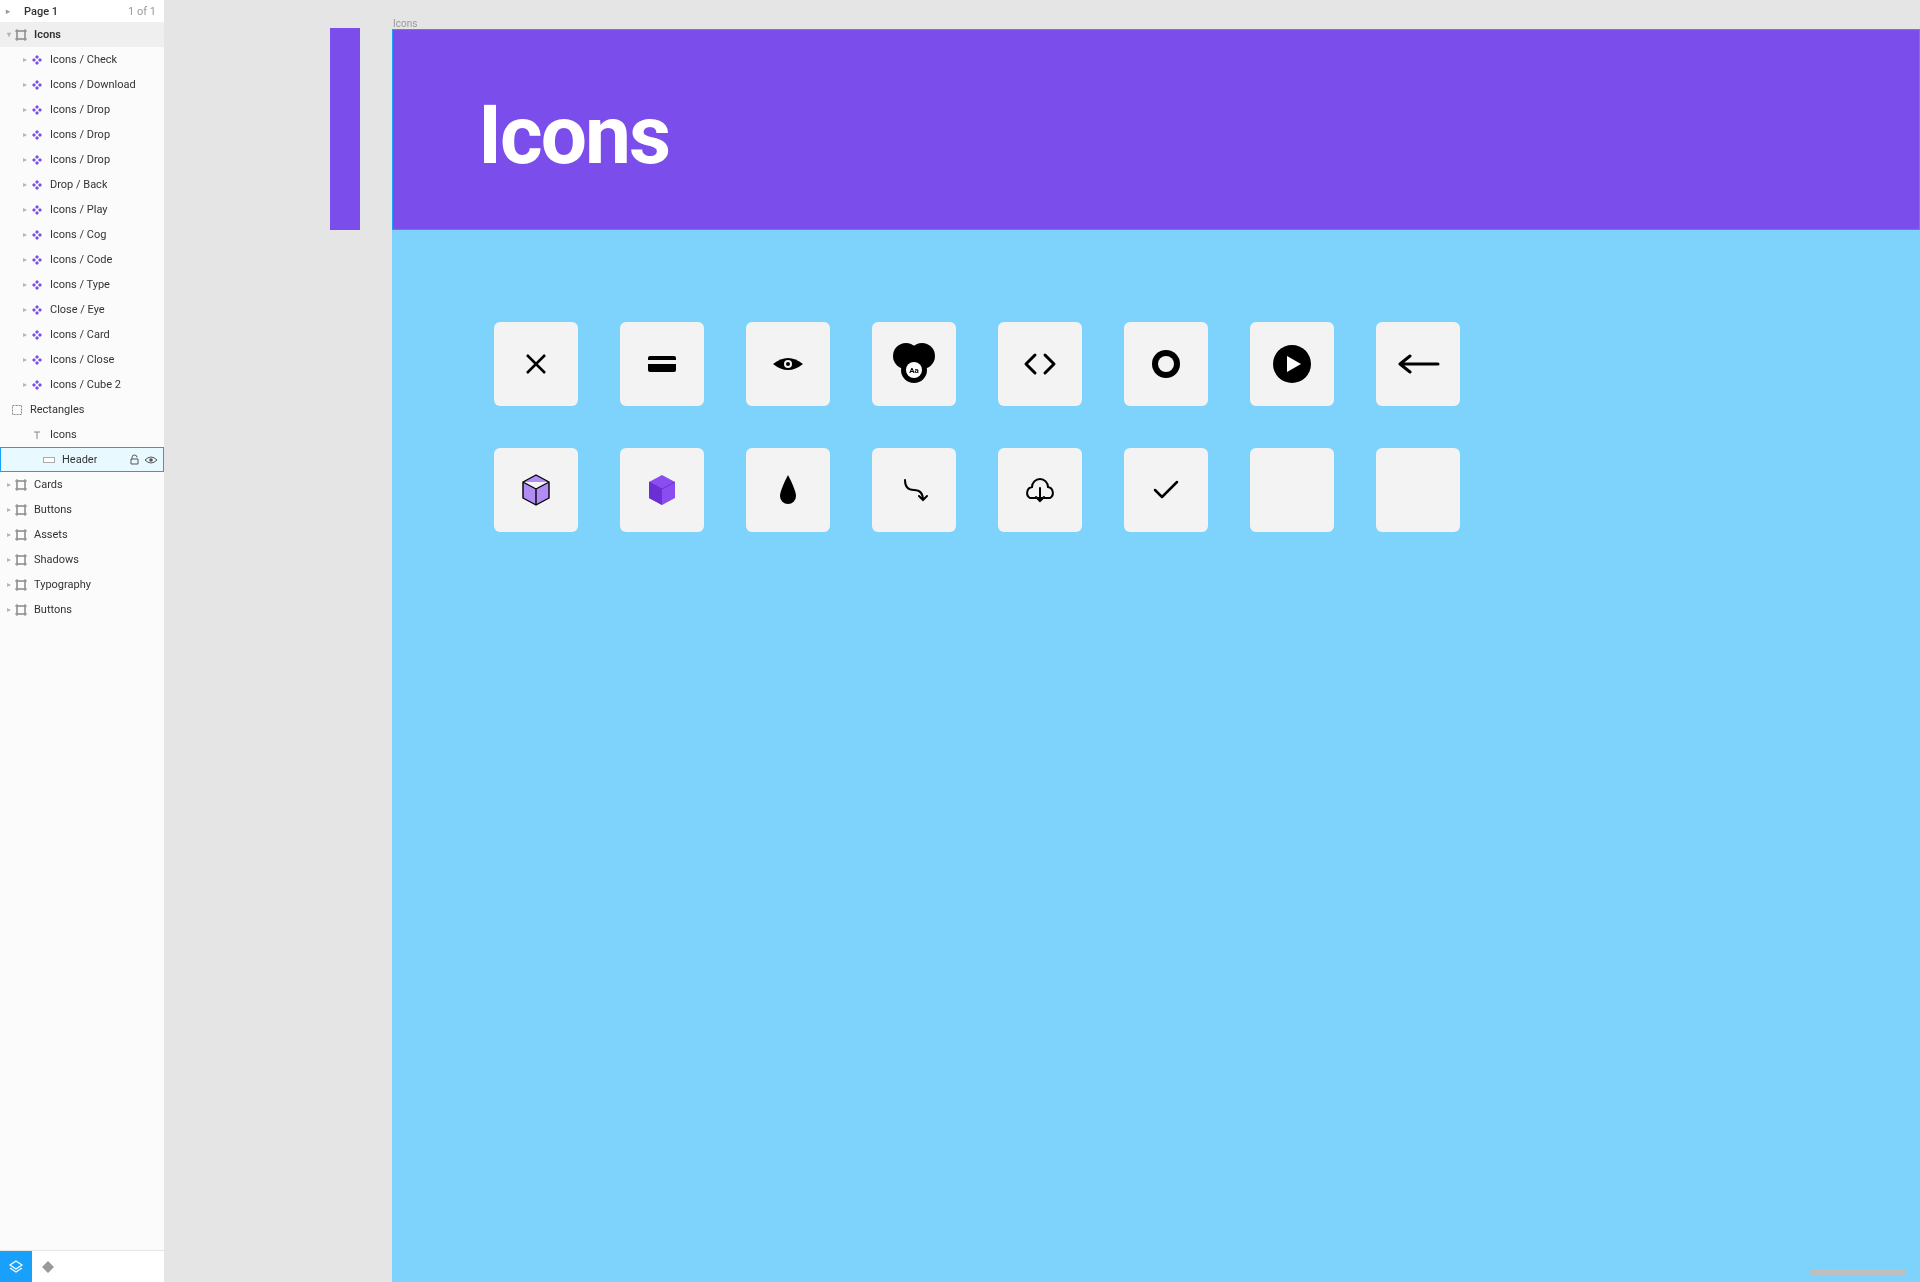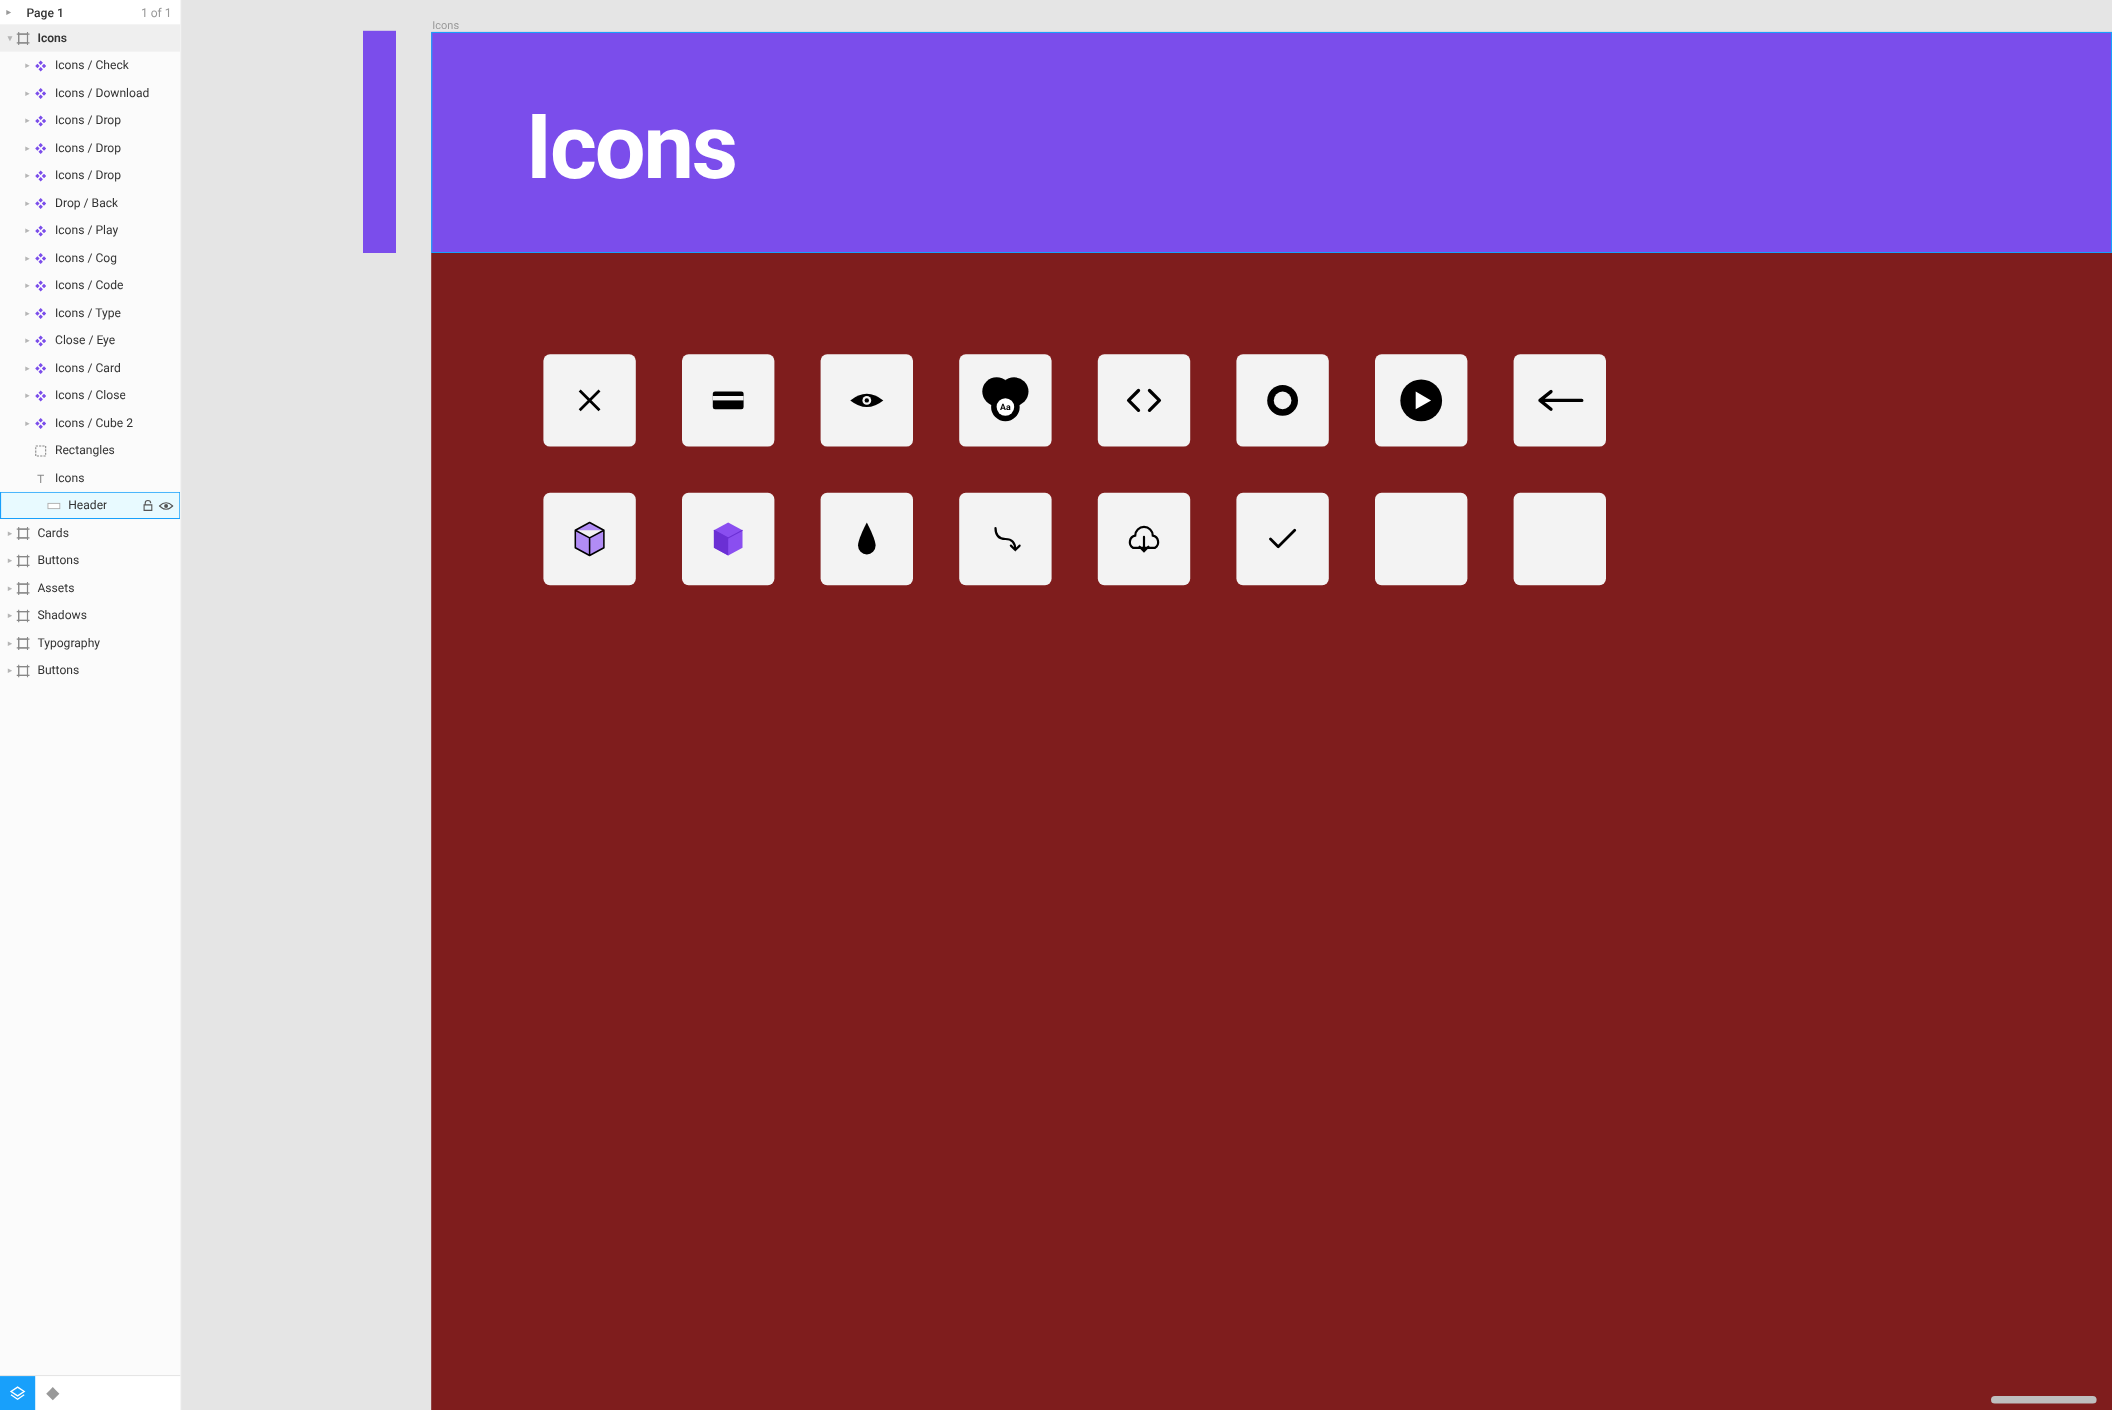--- a/index.html
+++ b/index.html
@@ -20,21 +20,21 @@
 .tr .tools{ margin-left:auto; display:none; gap:4px; align-items:center;}
 .tr.sel .tools{ display:flex;}
 .bottom-bar{ height:32px; background:#fff; border-top:1px solid #e5e5e5; display:flex;}
 .bottom-bar .tabbtn{ width:32px; height:32px; display:flex; align-items:center; justify-content:center;}
 .bottom-bar .tabbtn.active{ background:#18a0fb;}
 .canvas-wrap{ flex:1; position:relative; overflow:hidden; background:#e5e5e5;}
 .frame-label{ position:absolute; left:228px; top:18px; font-size:10px; color:#999;}
 .purple-strip{ position:absolute; left:165px; top:28px; width:30px; height:202px; background:#7b4deb;}
 .header{ position:absolute; left:227px; top:29px; right:0; height:201px; background:#7b4deb; box-shadow: inset 0 0 0 1px #18a0fb;}
 .header h1{ color:#fff; font-size:82px; font-weight:700; letter-spacing:-2px; position:absolute; left:86px; top:58px;}
-.card-area{ position:absolute; left:227px; top:230px; right:0; bottom:0; background:#7f1d1d;}
+.card-area{ position:absolute; left:227px; top:230px; right:0; bottom:0; background:#7dd3fc;}
 .grid{ position:absolute; left:102px; top:92px; display:grid; grid-template-columns: repeat(8, 84px); gap:42px;}
 .cell{ width:84px; height:84px; background:#f3f3f3; border-radius:6px; display:flex; align-items:center; justify-content:center;}
 .scrollbar-h{ position:absolute; right:14px; bottom:6px; width:96px; height:7px; border-radius:4px; background:#bfbfbf;}
 
 svg{ display:block;}
 .frame-ic{ stroke:#888; stroke-width:1;}
 .comp-ic{ fill:#7b4deb;}
 </style>
 </head>
 <body>
@@ -179,21 +179,21 @@
         </div>
         <div class="tr" style="padding-left: 20px;">
           <span class="disc">▸</span>
           <span class="ic">
             <svg width="12" height="12">
               <path d="M6 1 L8 3 L6 5 L4 3 Z M6 7 L8 9 L6 11 L4 9 Z M1 6 L3 4 L5 6 L3 8 Z M7 6 L9 4 L11 6 L9 8 Z" class="comp-ic"></path>
             </svg>
           </span>
           <span class="lbl">Icons / Cube 2</span>
         </div>
-        <div class="tr" style="padding-left: 20px;">
+        <div class="tr" style="">
           <span class="disc"></span>
           <span class="ic">
             <svg width="12" height="12">
               <rect x="1.5" y="1.5" width="9" height="9" fill="none" stroke="#888" stroke-dasharray="2 1"></rect>
             </svg>
           </span>
           <span class="lbl">Rectangles</span>
         </div>
         <div class="tr" style="padding-left: 20px;">
           <span class="disc"></span>

